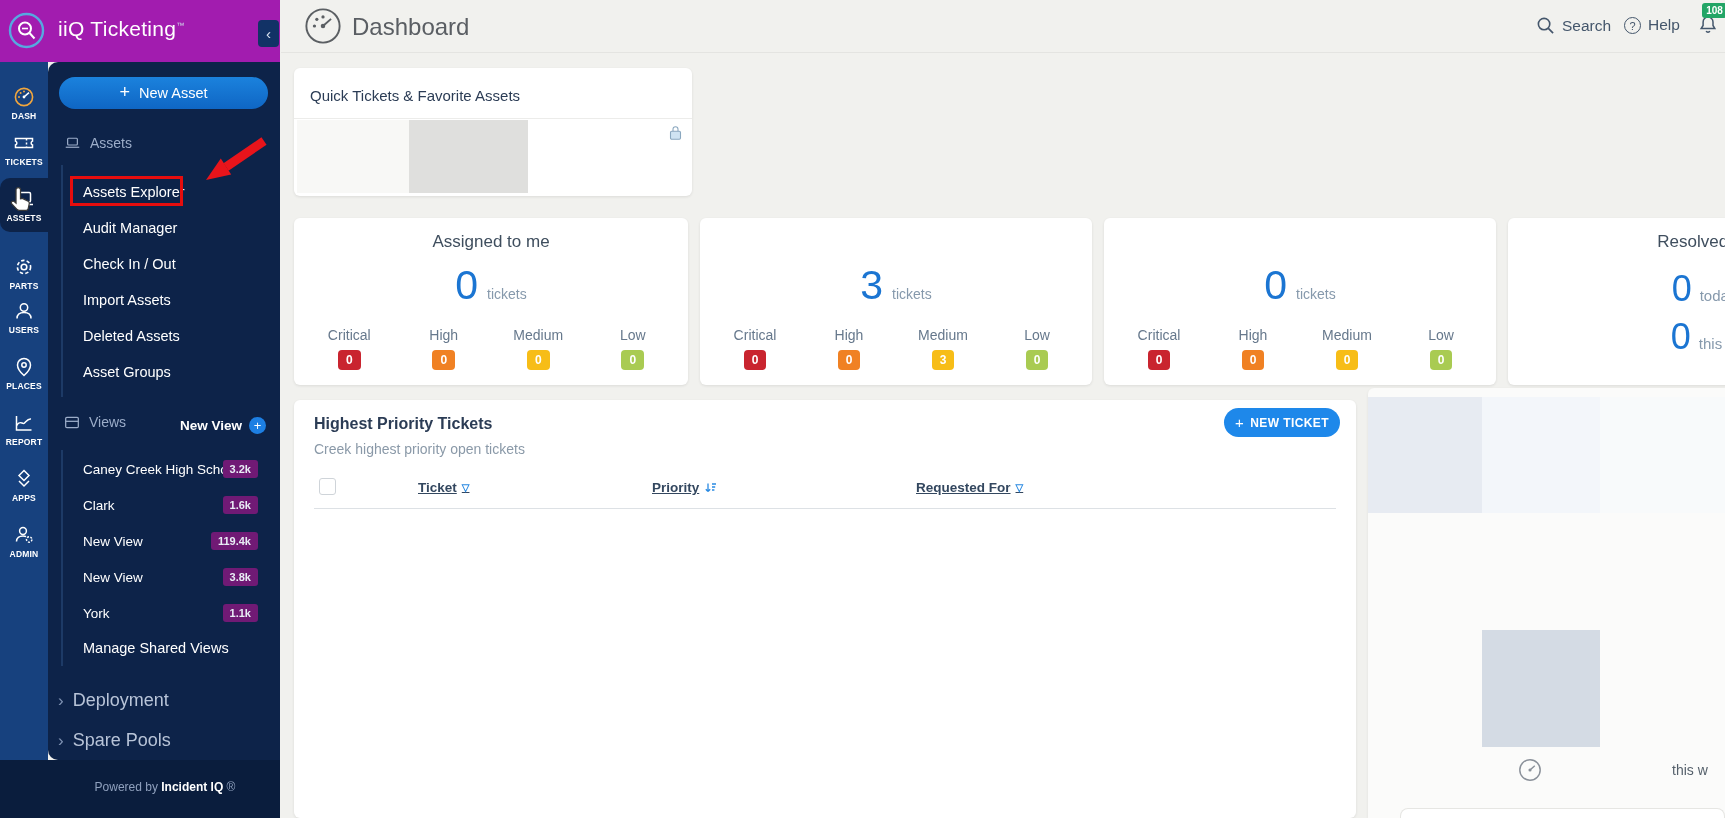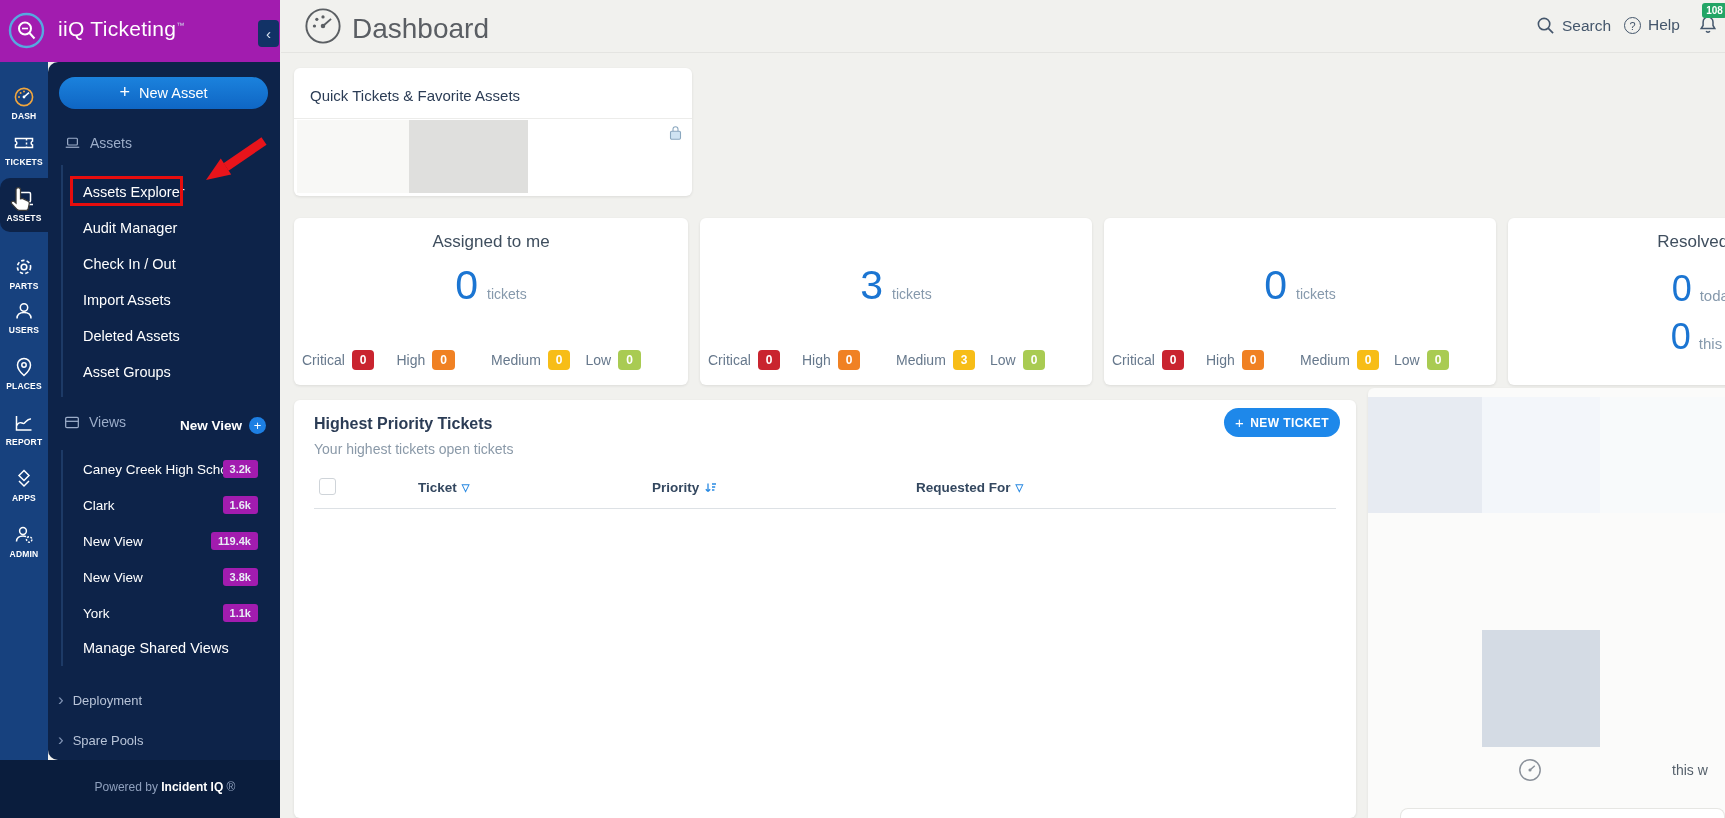--- a/index.html
+++ b/index.html
@@ -33,36 +33,36 @@
 
   .side-section-head { position:absolute; left:16px; display:flex; align-items:center; gap:9px;
     color:#9cadc9; font-size:14px; }
   .indent-line { position:absolute; left:13px; width:2px; background:#1d3a66; }
   .side-item { position:absolute; left:35px; color:#fff; font-size:14.5px; cursor:pointer; white-space:nowrap; }
   #ae-box { position:absolute; left:22px; top:114px; width:113px; height:30px; border:3px solid #e60d0d; z-index:3; }
 
   .view-row { position:absolute; left:35px; right:22px; display:flex; align-items:center;
     justify-content:space-between; cursor:pointer; }
   .view-name { color:#fff; font-size:13.5px; white-space:nowrap; overflow:hidden; }
-  .view-badge { background:#a21caf; color:#e8edf5; font-size:11px; font-weight:bold; border-radius:3px;
+  .view-badge { background:#701a75; color:#e8edf5; font-size:11px; font-weight:bold; border-radius:3px;
     padding:3px 7px; }
   .newview-wrap { position:absolute; right:14px; top:355px; display:flex; align-items:center; gap:7px; cursor:pointer; }
   .newview-label { color:#fff; font-size:13.5px; font-weight:bold; }
   .plus-circle { width:17px; height:17px; border-radius:50%; background:#1d7fe3; color:#fff; font-size:13px;
     display:flex; align-items:center; justify-content:center; }
   .collapsible { position:absolute; left:10px; display:flex; align-items:center; gap:9px; cursor:pointer; }
   .collapsible .chev { color:#8194b5; font-size:17px; }
-  .collapsible .clbl { color:#b8c4d8; font-size:13px; }
+  .collapsible .clbl { color:#b8c4d8; font-size:18px; }
   #powered { position:absolute; left:0; right:0; top:20px; text-align:center; font-size:12px; color:#8fa0bd;
     padding-left:50px; }
   #powered b { color:#fff; }
 
   
   #hdr-divider { position:absolute; left:281px; top:52px; right:0; height:1px; background:#e4e4e1; }
-  #page-title { position:absolute; left:352px; top:13px; font-size:28px; color:#5a5e63; }
+  #page-title { position:absolute; left:352px; top:13px; font-size:24px; color:#5a5e63; }
   .hdr-right { position:absolute; top:16px; display:flex; align-items:flex-end; gap:7px; cursor:pointer;
     color:#44566b; font-size:15.5px; }
   .q-circle { width:17px; height:17px; border-radius:50%; border:1.5px solid #44566b; font-size:11px;
     display:flex; align-items:center; justify-content:center; }
   #bell-badge { position:absolute; left:1702px; top:3px; min-width:25px; height:15px; background:#23a566;
     border-radius:3px; color:#fff; font-size:10px; font-weight:bold; display:flex; align-items:center;
     justify-content:center; padding:0 3px; z-index:3; }
 
   
   .card { position:absolute; background:#fff; border-radius:6px; box-shadow:0 1px 3px rgba(0,0,0,.09); }
@@ -74,42 +74,42 @@
   #quick-lock { position:absolute; left:374px; top:56px; }
 
   .stat-card { position:absolute; top:218px; height:167px; background:#fff; border-radius:6px;
     box-shadow:0 1px 3px rgba(0,0,0,.09); }
   .stat-title { position:absolute; top:14px; left:0; right:0; text-align:center; font-size:17px; color:#3f4e5e; }
   .stat-count-row { position:absolute; top:44px; left:0; right:0; display:flex; align-items:baseline;
     justify-content:center; gap:9px; }
   .stat-count { font-size:41px; color:#1b75d2; font-weight:400; }
   .stat-unit { font-size:14px; color:#8699ac; }
   .prio-row { position:absolute; left:8px; right:8px; bottom:15px; display:flex; }
-  .prio-col { flex:1; display:flex; flex-direction:row; align-items:center; gap:7px; }
+  .prio-col { flex:1; display:flex; flex-direction:column; align-items:center; gap:7px; }
   .prio-lbl { font-size:14px; color:#66788c; }
   .prio-badge { min-width:16px; padding:3px 8px; border-radius:4px; color:#fff; font-size:12px;
     font-weight:bold; text-align:center; }
   .c-critical { background:#c9242f; }
   .c-high { background:#f08123; }
   .c-medium { background:#f7bd17; }
   .c-low { background:#a9cb52; }
   .res-row { position:absolute; left:0; right:0; display:flex; align-items:baseline; justify-content:center; gap:8px; }
   .res-count { font-size:36px; color:#1b75d2; }
   .res-unit { font-size:15px; color:#8699ac; }
 
   
   #prio-card { left:294px; top:400px; width:1062px; height:418px; }
   #prio-card .p-title { position:absolute; left:20px; top:15px; font-size:16px; font-weight:bold; color:#2b3c55; }
   #prio-card .p-sub { position:absolute; left:20px; top:41px; font-size:14px; color:#8a99a8; }
   #new-ticket-btn { position:absolute; left:930px; top:8px; width:116px; height:29px; border-radius:15px;
     background:#1e88ea; border:none; color:#fff; font-size:12px; font-weight:bold; letter-spacing:.4px;
     display:flex; align-items:center; justify-content:center; gap:6px; cursor:pointer; font-family:inherit; }
   #new-ticket-btn .plus { font-size:15px; font-weight:400; }
   .th { position:absolute; top:80px; font-size:13.5px; font-weight:bold; color:#33475f; display:flex;
-    align-items:center; gap:5px; cursor:pointer; }
+    align-items:center; gap:5px; cursor:pointer;text-decoration:underline; }
   .filter-glyph { color:#2a8ae2; font-size:10px; }
   #tbl-checkbox { position:absolute; left:25px; top:78px; width:17px; height:17px; border:1.5px solid #cfd4d9;
     border-radius:3px; background:#fff; cursor:pointer; }
   #tbl-divider { position:absolute; left:20px; right:20px; top:108px; height:1px; background:#dde1e5; }
 
   
   #right-panel { position:absolute; left:1368px; top:388px; width:357px; height:430px; background:#fbfbfa;
     border-radius:6px 0 0 0; box-shadow:0 1px 3px rgba(0,0,0,.07); }
   .rp-b1 { position:absolute; left:0; top:9px; width:114px; height:116px; background:#e7ebf2; }
   .rp-b2 { position:absolute; left:114px; top:9px; width:118px; height:116px; background:#f3f6fa; }
@@ -455,21 +455,21 @@
     <span class="res-unit">today</span>
   </div>
   <div class="res-row" style="top:98px">
     <span class="res-count">0</span>
     <span class="res-unit">this w</span>
   </div>
 </div>
 
 <div class="card" id="prio-card">
   <div class="p-title">Highest Priority Tickets</div>
-  <div class="p-sub">Your highest tickets open tickets</div>
+  <div class="p-sub">Creek highest priority open tickets</div>
   <button id="new-ticket-btn">
     <span class="plus">+</span>
     <span>NEW TICKET</span>
   </button>
 
   <div id="tbl-checkbox"></div>
   <div class="th" style="left:124px">
     <span>Ticket</span>
     <span class="filter-glyph">▽</span>
   </div>

